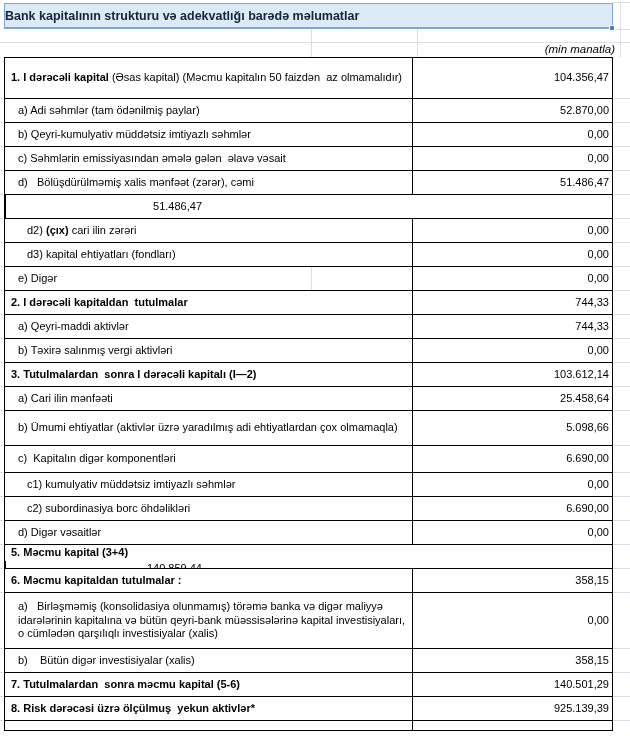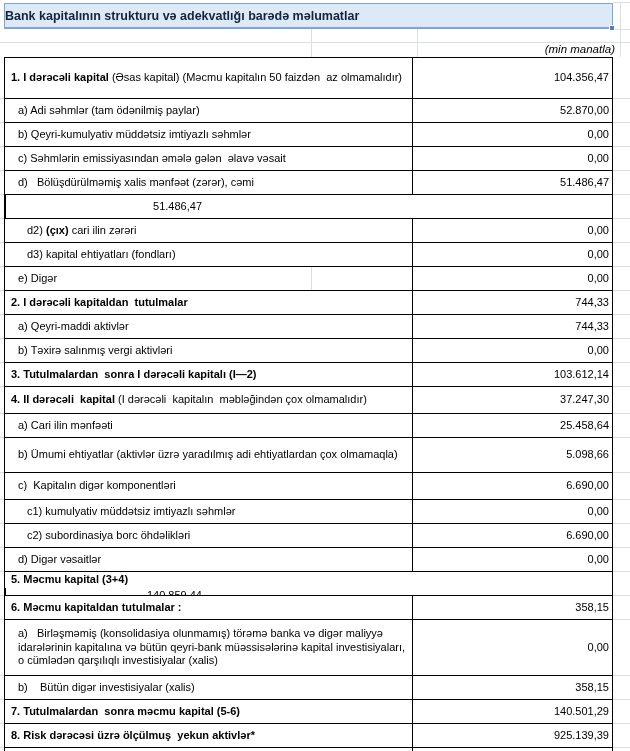--- a/index.html
+++ b/index.html
@@ -195,29 +195,20 @@
         <span class="stub r"></span>
       </div>
       <div class="row" style="height: 24px;">
         <div class="cell label lvl0">
           <span class="seg b">3. Tutulmalardan  sonra I dərəcəli kapitalı (I—2)</span>
         </div>
         <div class="cell value">103.612,14</div>
         <span class="stub l"></span>
         <span class="stub r"></span>
       </div>
-      <div class="row" style="height: 27px;">
-        <div class="cell label lvl0">
-          <span class="seg b">4. II dərəcəli  kapital</span>
-          <span class="seg"> (I dərəcəli  kapitalın  məbləğindən çox olmamalıdır)</span>
-        </div>
-        <div class="cell value">37.247,30</div>
-        <span class="stub l"></span>
-        <span class="stub r"></span>
-      </div>
       <div class="row" style="height: 24px;">
         <div class="cell label lvl1">
           <span class="seg">a) Cari ilin mənfəəti</span>
         </div>
         <div class="cell value">25.458,64</div>
         <span class="stub l"></span>
         <span class="stub r"></span>
       </div>
       <div class="row" style="height: 35px;">
         <div class="cell label lvl1">

